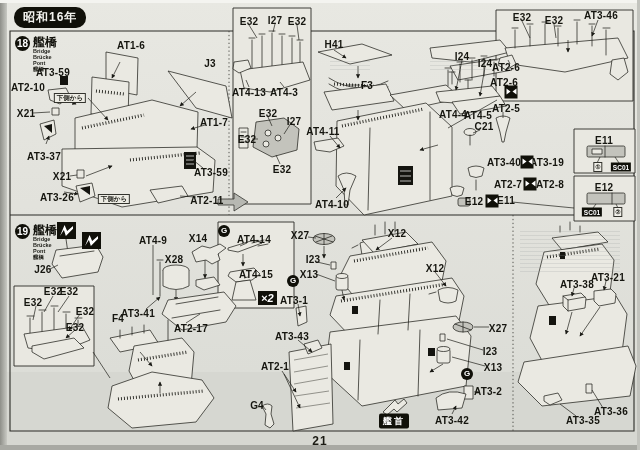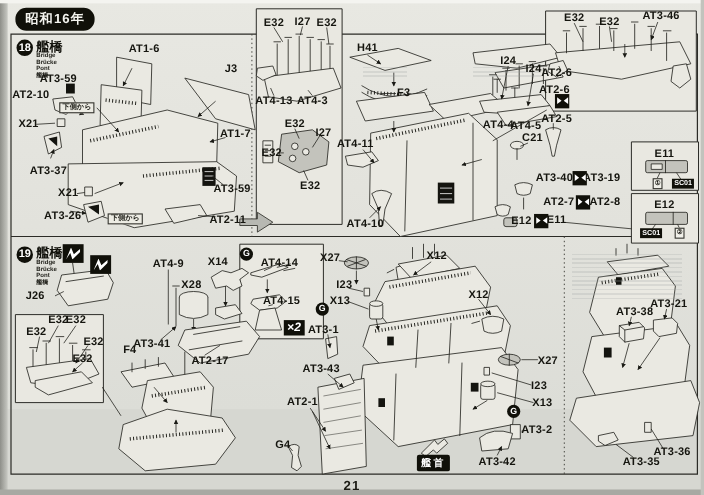--- a/index.html
+++ b/index.html
@@ -407,21 +407,21 @@
       <span class="callout" style="left: 504px; top: 82px;">AT2-6</span>
       <span class="callout" style="left: 506px; top: 108px;">AT2-5</span>
       <span class="callout" style="left: 504px; top: 162px;">AT3-40</span>
       <span class="callout" style="left: 547px; top: 162px;">AT3-19</span>
       <span class="callout" style="left: 508px; top: 184px; text-align: center;">AT2-7</span>
       <span class="callout" style="left: 550px; top: 184px;">AT2-8</span>
       <span class="callout" style="left: 474px; top: 201px;">E12</span>
       <span class="callout" style="left: 506px; top: 200px;">E11</span>
       <span class="callout" style="left: 604px; top: 140px;">E11</span>
       <span class="callout" style="left: 604px; top: 187px;">E12</span>
-      <span class="callout" style="left: 32px; top: 269px; text-align: right;">J26</span>
+      <span class="callout" style="left: 43px; top: 269px; text-align: right;">J26</span>
       <span class="callout" style="left: 53px; top: 291px;">E32</span>
       <span class="callout" style="left: 69px; top: 291px;">E32</span>
       <span class="callout" style="left: 33px; top: 302px;">E32</span>
       <span class="callout" style="left: 85px; top: 311px;">E32</span>
       <span class="callout" style="left: 75px; top: 327px;">E32</span>
       <span class="callout" style="left: 118px; top: 318px;">F4</span>
       <span class="callout" style="left: 153px; top: 240px;">AT4-9</span>
       <span class="callout" style="left: 198px; top: 238px;">X14</span>
       <span class="callout" style="left: 174px; top: 259px;">X28</span>
       <span class="callout" style="left: 138px; top: 313px;">AT3-41</span>

